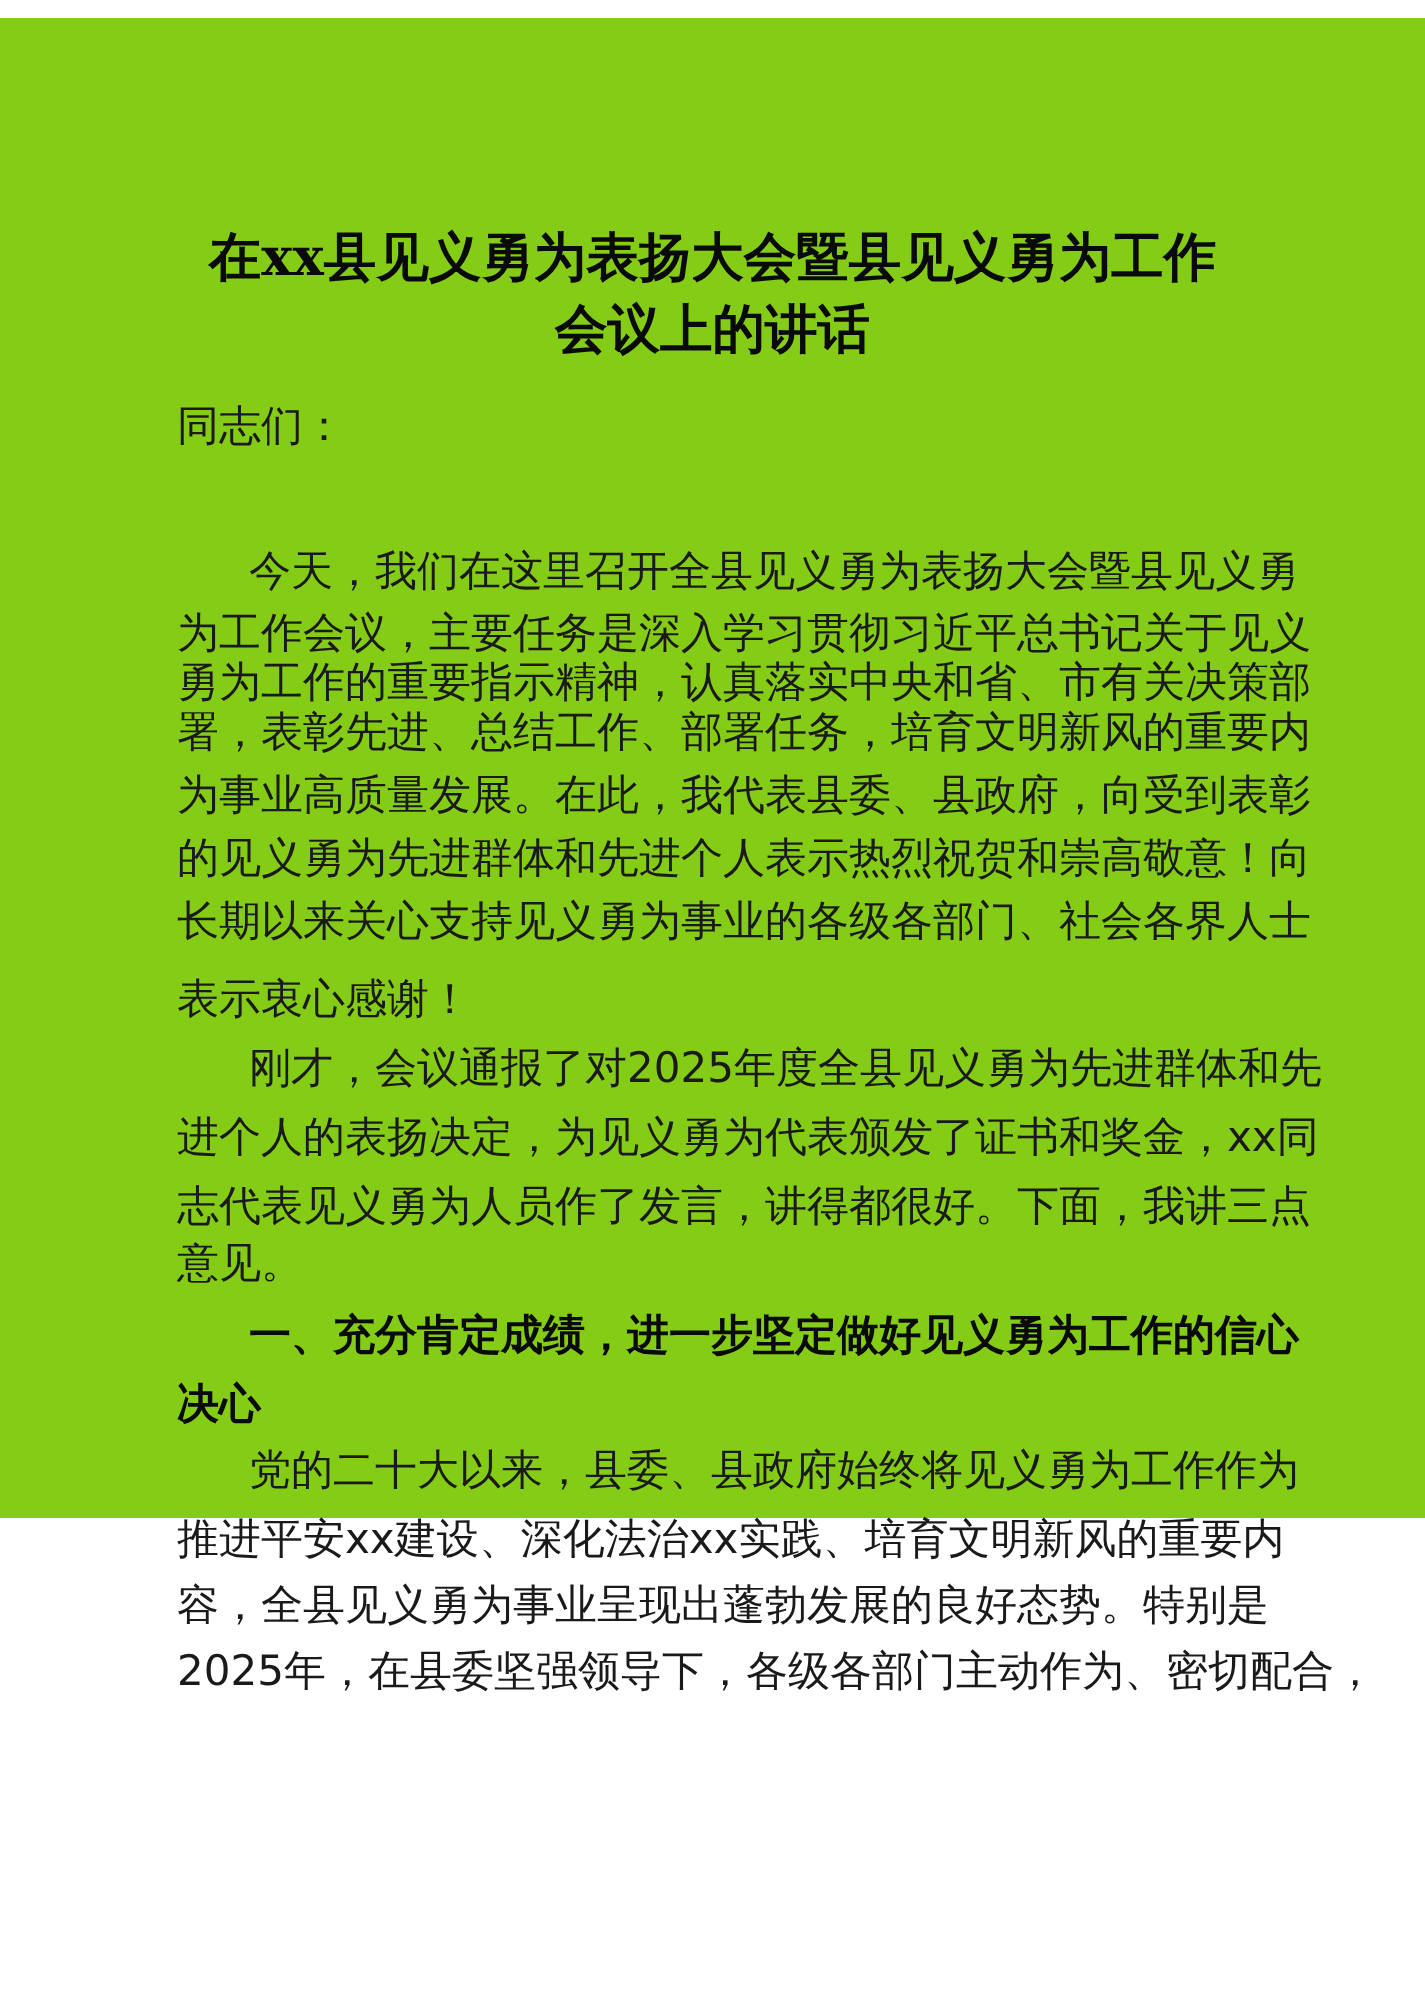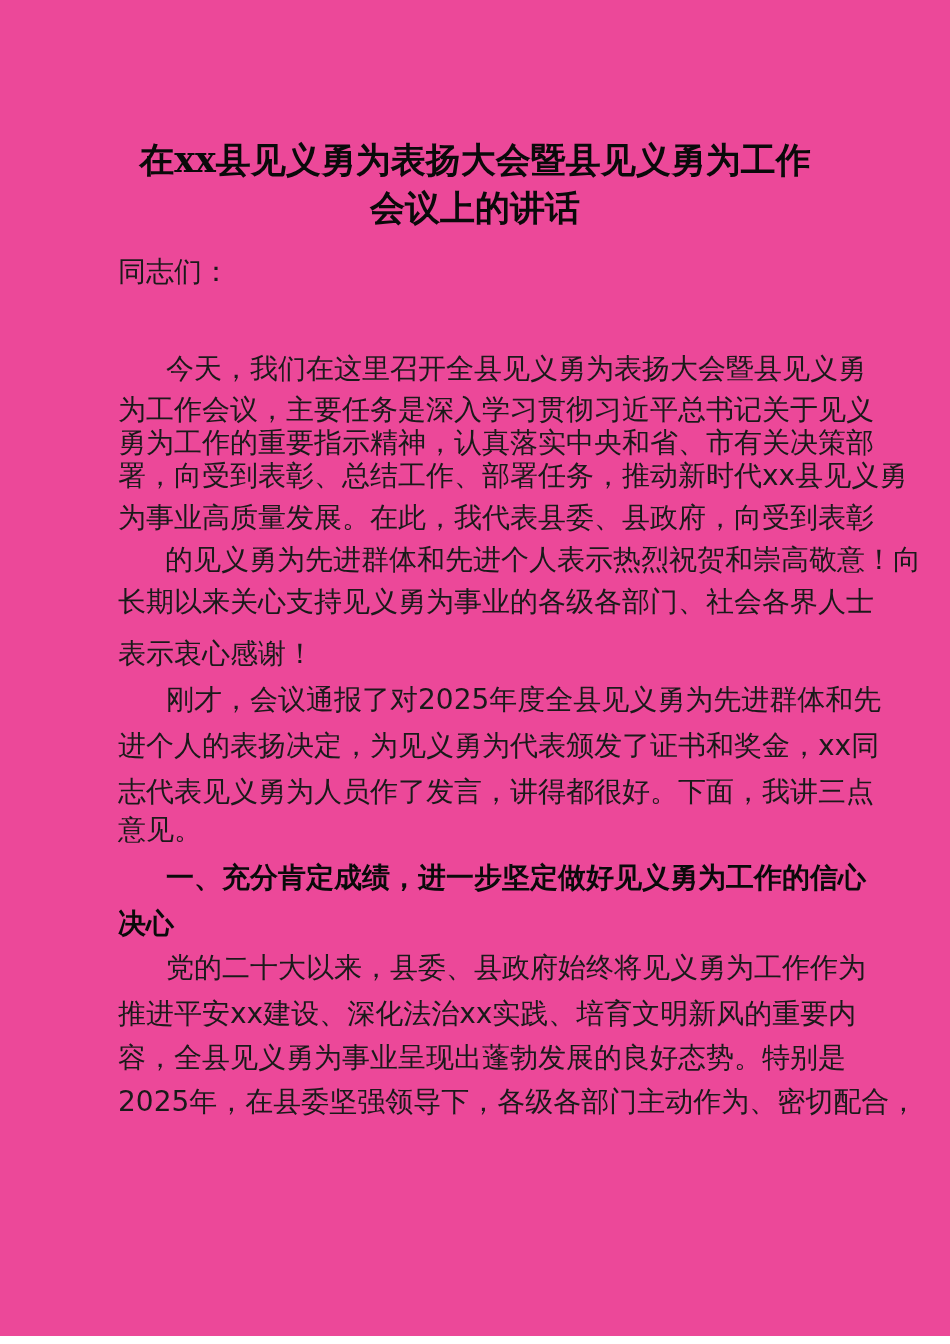--- a/index.html
+++ b/index.html
@@ -9,23 +9,23 @@
     }
     body {
       width: 950px;
       height: 1344px;
       position: relative;
       overflow: hidden;
       color: #111111;
     }
     .page {
       position: absolute;
-      left: 0; top: 0;
-      width: 950px; height: 1336px;
-      background: #ec4899;
+      left: 0; top: 12px;
+      width: 950px; height: 1000px;
+      background: #84cc16;
     }
     .title {
       position: absolute;
       left: 0;
       width: 950px;
       text-align: center;
       font-family: "DejaVu Serif", "Liberation Serif", serif;
       font-weight: bold;
       font-size: 35px;
       line-height: 44px;
@@ -63,23 +63,23 @@
 <div class="page">
 
   <div class="title l1">在xx县见义勇为表扬大会暨县见义勇为工作</div>
   <div class="title l2">会议上的讲话</div>
 
   <div class="line last" style="top:252px;">同志们：</div>
 
   <div class="line indent" style="top:321px;margin-top:28px;">今天，我们在这里召开全县见义勇为表扬大会暨县见义勇</div>
   <div class="line" style="top:390px;">为工作会议，主要任务是深入学习贯彻习近平总书记关于见义</div>
   <div class="line" style="top:423px;">勇为工作的重要指示精神，认真落实中央和省、市有关决策部</div>
-  <div class="line" style="top:456px;">署，向受到表彰、总结工作、部署任务，推动新时代xx县见义勇</div>
+  <div class="line" style="top:456px;">署，表彰先进、总结工作、部署任务，培育文明新风的重要内</div>
   <div class="line" style="top:498px;">为事业高质量发展。在此，我代表县委、县政府，向受到表彰</div>
-  <div class="line" style="top:540px;margin-left:47px;">的见义勇为先进群体和先进个人表示热烈祝贺和崇高敬意！向</div>
+  <div class="line" style="top:540px;">的见义勇为先进群体和先进个人表示热烈祝贺和崇高敬意！向</div>
   <div class="line" style="top:582px;">长期以来关心支持见义勇为事业的各级各部门、社会各界人士</div>
   <div class="line last" style="top:634px;">表示衷心感谢！</div>
 
   <div class="line indent" style="top:680px;">刚才，会议通报了对2025年度全县见义勇为先进群体和先</div>
   <div class="line" style="top:726px;">进个人的表扬决定，为见义勇为代表颁发了证书和奖金，xx同</div>
   <div class="line" style="top:772px;">志代表见义勇为人员作了发言，讲得都很好。下面，我讲三点</div>
   <div class="line last" style="top:810px;">意见。</div>
 
   <div class="line indent heading" style="top:858px;">一、充分肯定成绩，进一步坚定做好见义勇为工作的信心</div>
   <div class="line heading last" style="top:904px;">决心</div>

